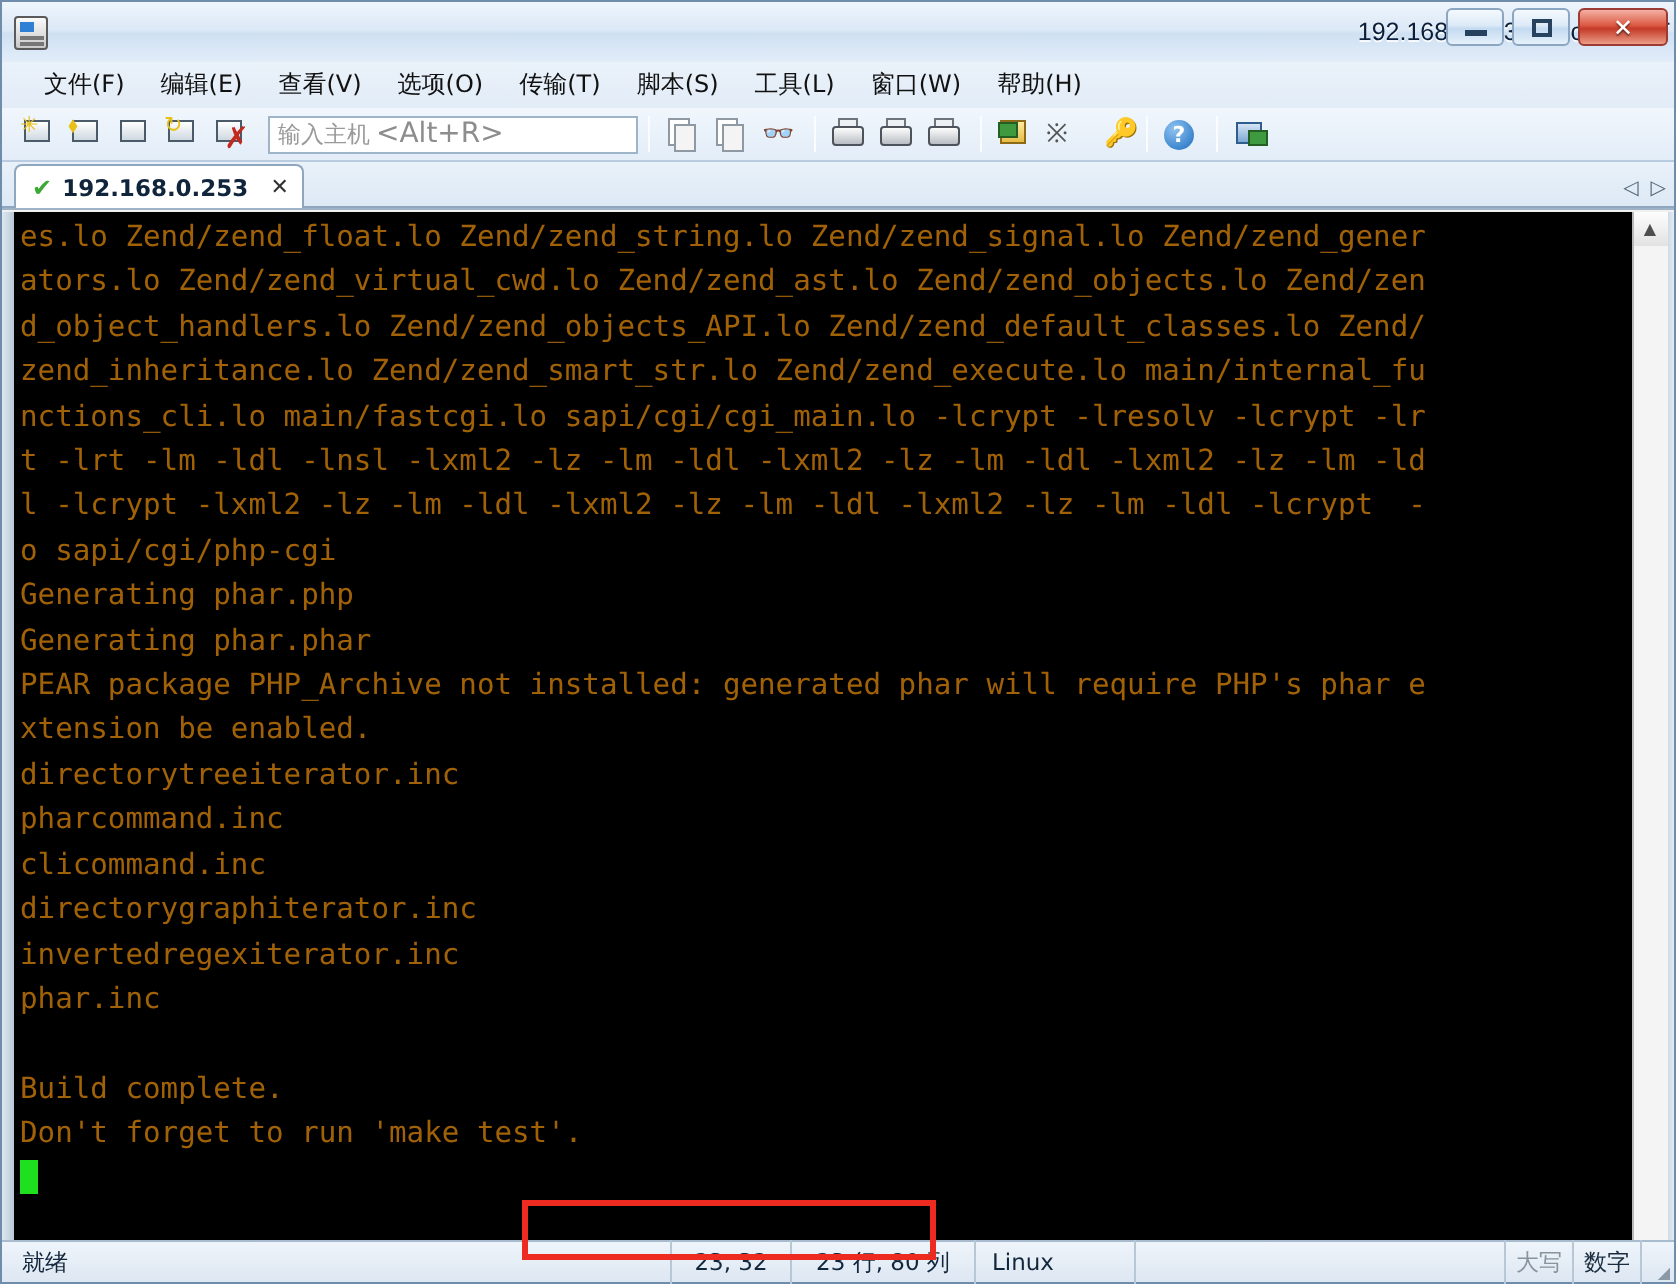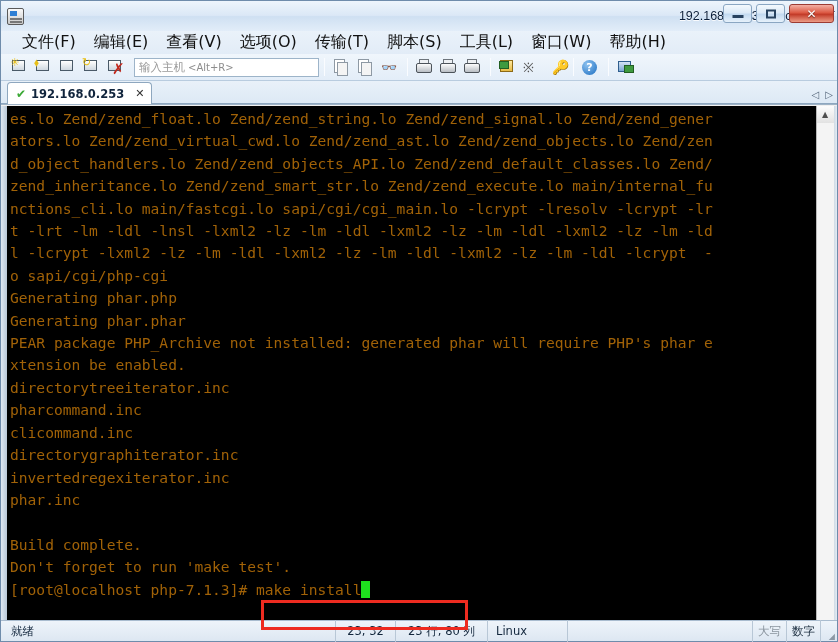--- a/index.html
+++ b/index.html
@@ -81,21 +81,21 @@
   
   .menubar {
     height: 23px; display: flex; align-items: center;
     padding-left: 12px;
     background: linear-gradient(180deg,#eaf2fa 0%,#e2ecf7 100%);
     font-size: 12.5px; color: #111;
   }
   .menu-item {
     padding: 2px 9px; white-space: nowrap;
     font-family: "DejaVu Sans", sans-serif;
-    font-size: 16px;
+    font-size: 12px;
   }
 
   
   .toolbar {
     height: 27px; display: flex; align-items: center;
     padding-left: 8px;
     background: linear-gradient(180deg,#f0f6fc 0%,#e3edf8 100%);
     border-bottom: 1px solid #b9ccdf;
   }
   .tb-icon {
@@ -104,21 +104,21 @@
   }
   .tb-sep { width: 1px; height: 18px; background: #b6c6d6; margin: 0 5px;
             border-right: 1px solid #fafcff; flex:none; }
   .host-input {
     width: 185px; height: 19px; margin-left: 5px; flex: none;
     background: #fff; border: 1px solid #9db4c9;
     display: flex; align-items: center; padding-left: 4px;
     font-size: 11.5px; color: #9a9a9a;
     font-family: "DejaVu Sans", sans-serif;
   }
-  .host-input .hint { color: #8d8d8d; margin-left: 3px; font-size: 10px; }
+  .host-input .hint { color: #8d8d8d; margin-left: 3px; font-size: 14px; }
 
   
   .scr { position:absolute; left:3px; top:3px; width:13px; height:11px;
          background: linear-gradient(180deg,#fff,#cfd8e0); border:1px solid #4a5a68; }
   .star { position:absolute; left:1px; top:1px; color:#e8c018; font-size:11px;
           line-height:10px; font-family:"DejaVu Sans",sans-serif; }
   .xmark { position:absolute; left:7px; top:5px; color:#c2281c; font-size:15px;
            font-weight:bold; line-height:14px; font-family:"DejaVu Sans",sans-serif; }
   .pagei { position:absolute; left:4px; top:2px; width:11px; height:14px;
            background:#fff; border:1px solid #8e99a4; }
@@ -384,21 +384,21 @@
 directorytreeiterator.inc
 pharcommand.inc
 clicommand.inc
 directorygraphiterator.inc
 invertedregexiterator.inc
 phar.inc
 
 Build complete.
 Don't forget to run 'make test'.
 </pre>
-      <pre id="term-prompt"><span>[root@localhost php-7.1.3]# make install</span><span class="cursor-block"></span></pre>
+      <pre id="term-prompt"><span class="cursor-block"></span></pre>
     </div>
     <div class="scrollbar">
       <div class="sb-up">▲</div>
       <div class="sb-track"></div>
     </div>
     <div class="term-right-edge"></div>
 
     <div class="redbox" id="redbox" style="border-color: rgb(238, 43, 32); left: 260px; top: 495px; width: 207px; height: 30px;"></div>
   </div>
 

